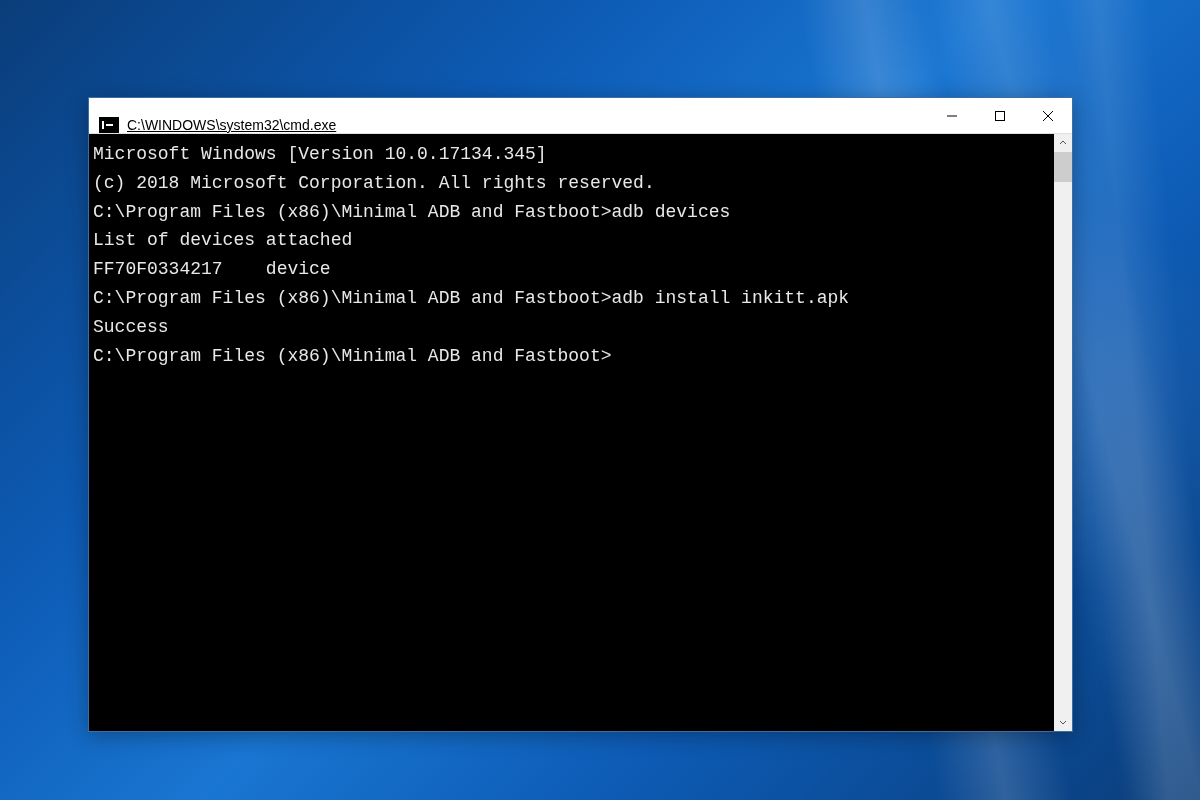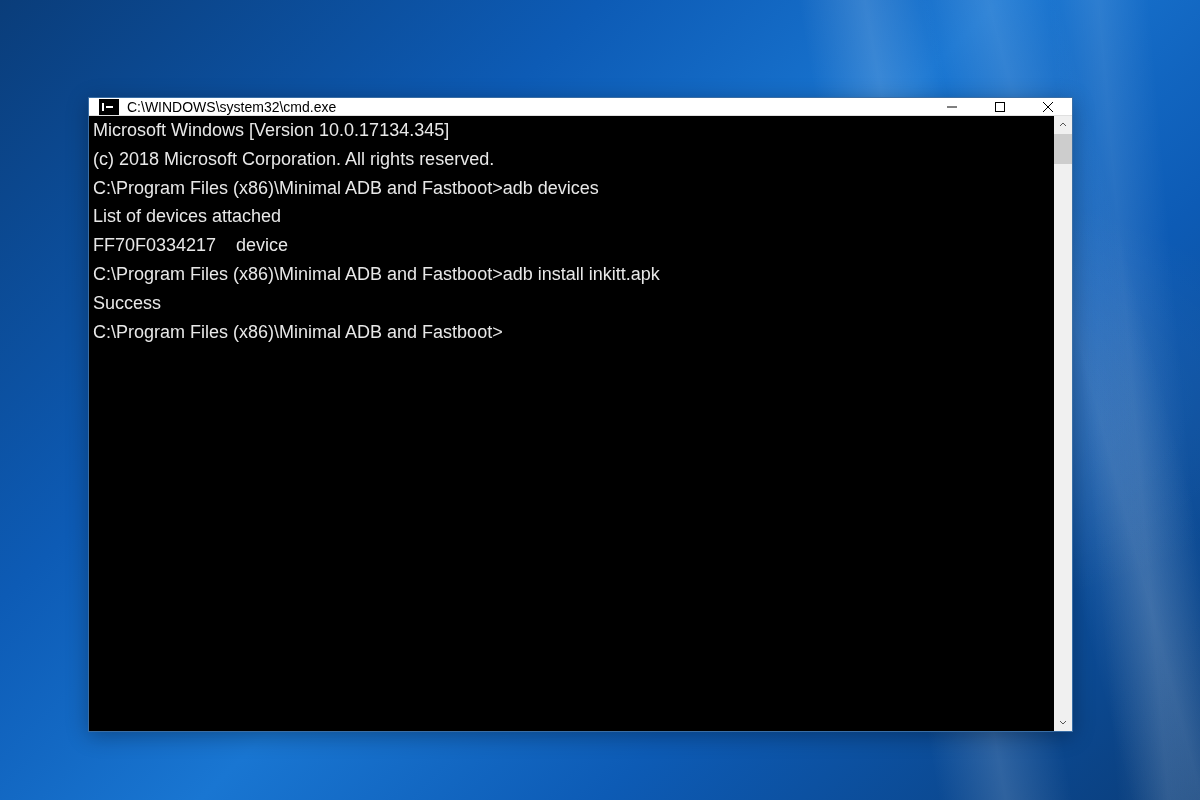--- a/index.html
+++ b/index.html
@@ -32,25 +32,26 @@
       left: 88px;
       width: 985px;
       height: 635px;
       background: #fff;
       border: 1px solid #3a6ea5;
       display: flex;
       flex-direction: column;
       box-shadow: 0 4px 20px rgba(0,0,0,0.3);
     }
     .titlebar {
-      height: 18px;
+      height: 36px;
       background: #fff;
       display: flex;
-      align-items: center;
+      align-items: flex-end;
       border-bottom: 1px solid #e0e0e0;
+      text-decoration: underline;
     }
     .title-icon {
       width: 20px;
       height: 16px;
       margin-left: 10px;
       margin-right: 8px;
       background: #000;
       position: relative;
       display: flex;
       align-items: center;
@@ -92,24 +93,24 @@
     .terminal-wrap {
       flex: 1;
       display: flex;
       background: #000;
       position: relative;
     }
     .terminal {
       flex: 1;
       background: #000;
       color: #e8e8e8;
-      font-family: Liberation Sans, sans-serif;
+      font-family: Liberation Mono, monospace;
       font-size: 18px;
       line-height: 1.6;
-      padding: 0 4px;
+      padding: 6px 4px;
       white-space: pre;
       overflow: hidden;
     }
     .scrollbar {
       width: 18px;
       background: #f0f0f0;
       position: relative;
     }
     .scroll-arrow {
       width: 18px;

